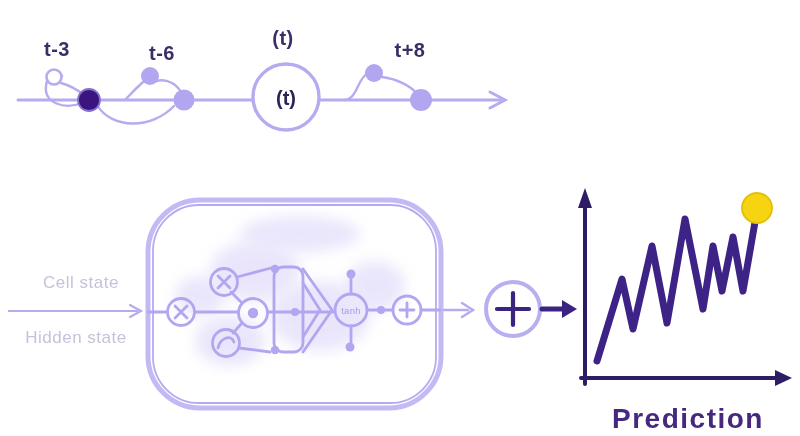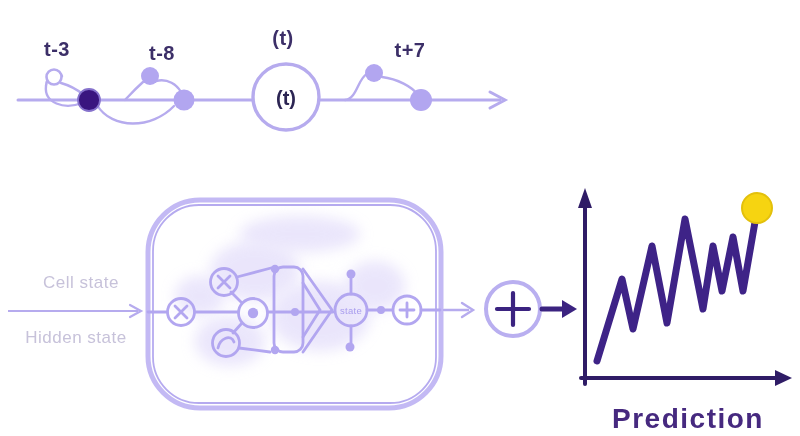--- a/index.html
+++ b/index.html
@@ -154,24 +154,24 @@
       <path class="axisline" d="M585,368 V191"></path>
       <path d="M585,172 L578,192 L592,192 Z" fill="var(--axis)"></path>
       <path class="axisline" d="M581,362 H775"></path>
       <path d="M792,362 L775,354 L775,370 Z" fill="var(--axis)"></path>
       <polyline points="597,345 622,263 633,313 652,230 667,307 685,203 703,293 713,230 722,275 733,221 743,275 755,206" fill="none" stroke="var(--chart-line)" stroke-width="7" stroke-linecap="round" stroke-linejoin="round"></polyline>
       <circle cx="757" cy="192" r="15" fill="var(--yellow)" stroke="var(--yellow-edge)" stroke-width="2"></circle>
     </g>
   </svg>
 
   <div class="lbl t-lbl" style="left:57px;top:33px;">t-3</div>
-  <div class="lbl t-lbl" style="left:162px;top:37px;">t-8</div>
+  <div class="lbl t-lbl" style="left:162px;top:37px;">t-6</div>
   <div class="lbl t-lbl" style="left:283px;top:22px;">(t)</div>
   <div class="lbl t-inner" style="left:286px;top:82px;">(t)</div>
-  <div class="lbl t-lbl" style="left:410px;top:34px;">t+7</div>
+  <div class="lbl t-lbl" style="left:410px;top:34px;">t+8</div>
 
-  <div class="lbl tanh-lbl" style="left:351px;top:294px;">state</div>
+  <div class="lbl tanh-lbl" style="left:351px;top:294px;">tanh</div>
 
   <div class="lbl state-lbl" style="left:81px;top:267px;text-align:right;">Cell state</div>
   <div class="lbl state-lbl" style="left:76px;top:322px;">Hidden state</div>
 
   <div class="lbl pred-lbl" style="left:688px;top:403px;">Prediction</div>
 </div>
 
 </body></html>

